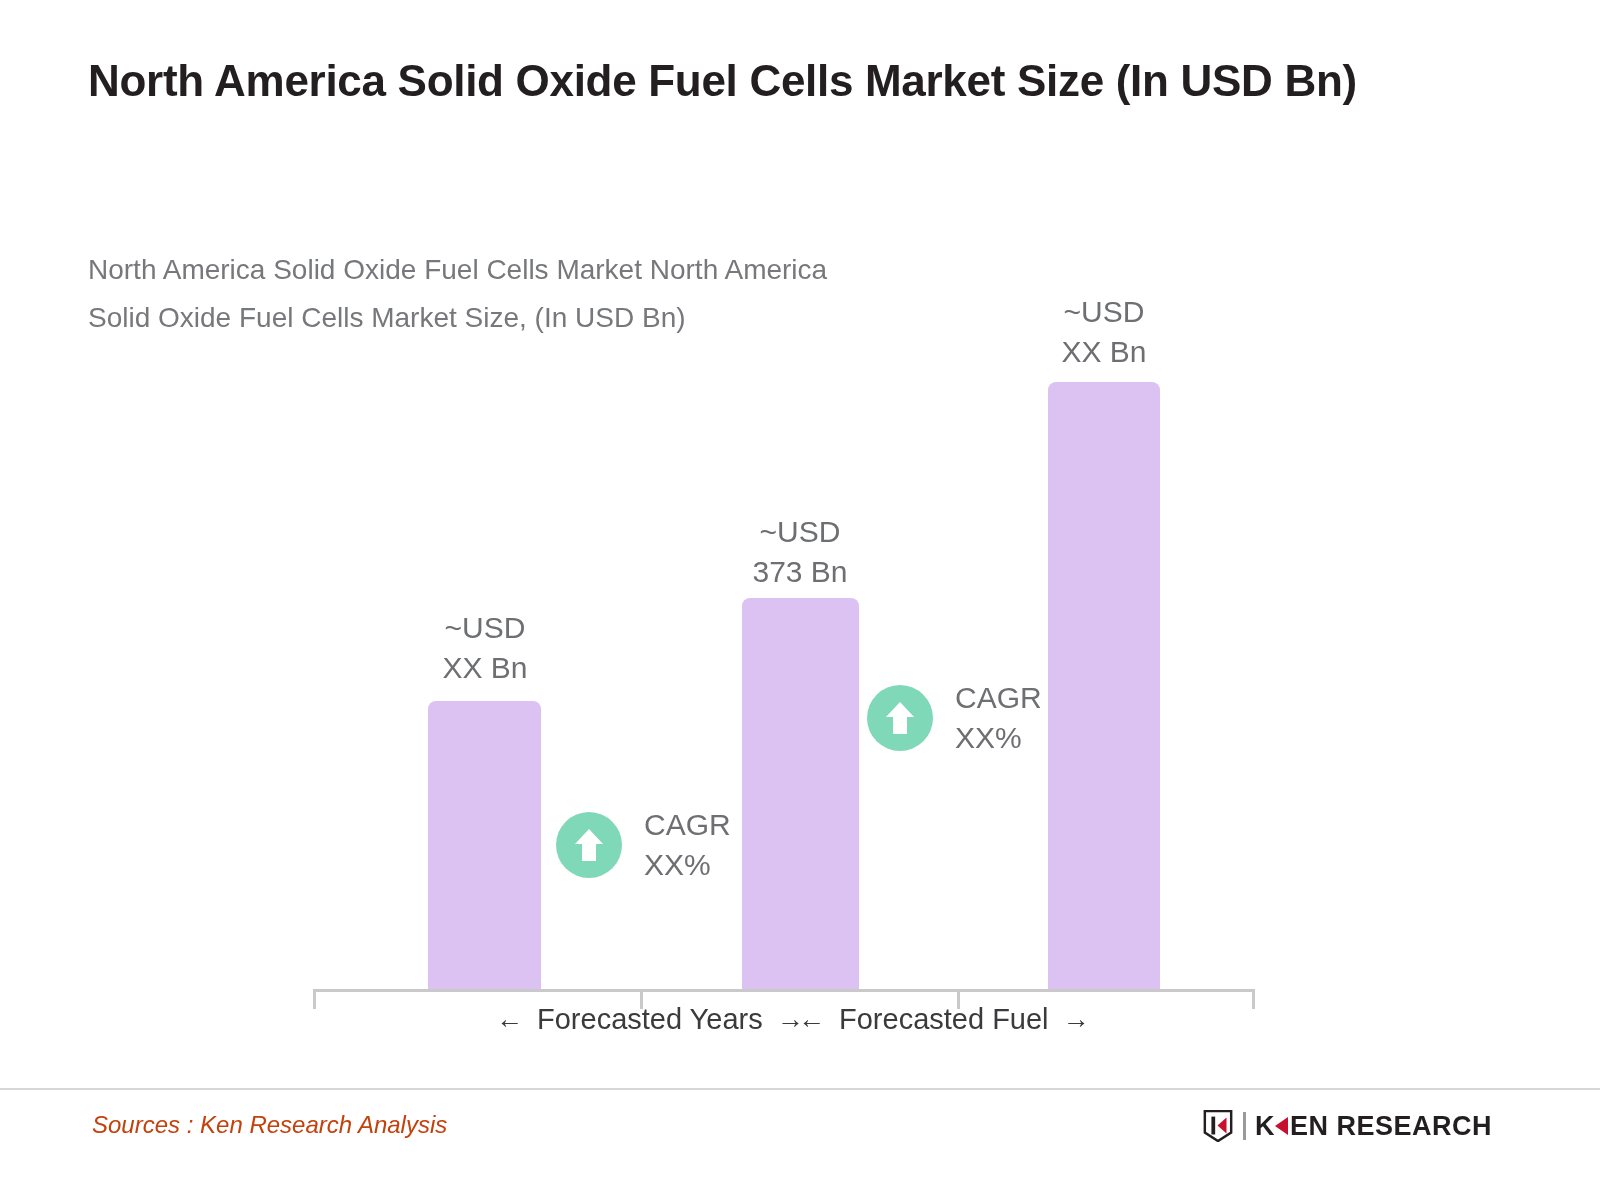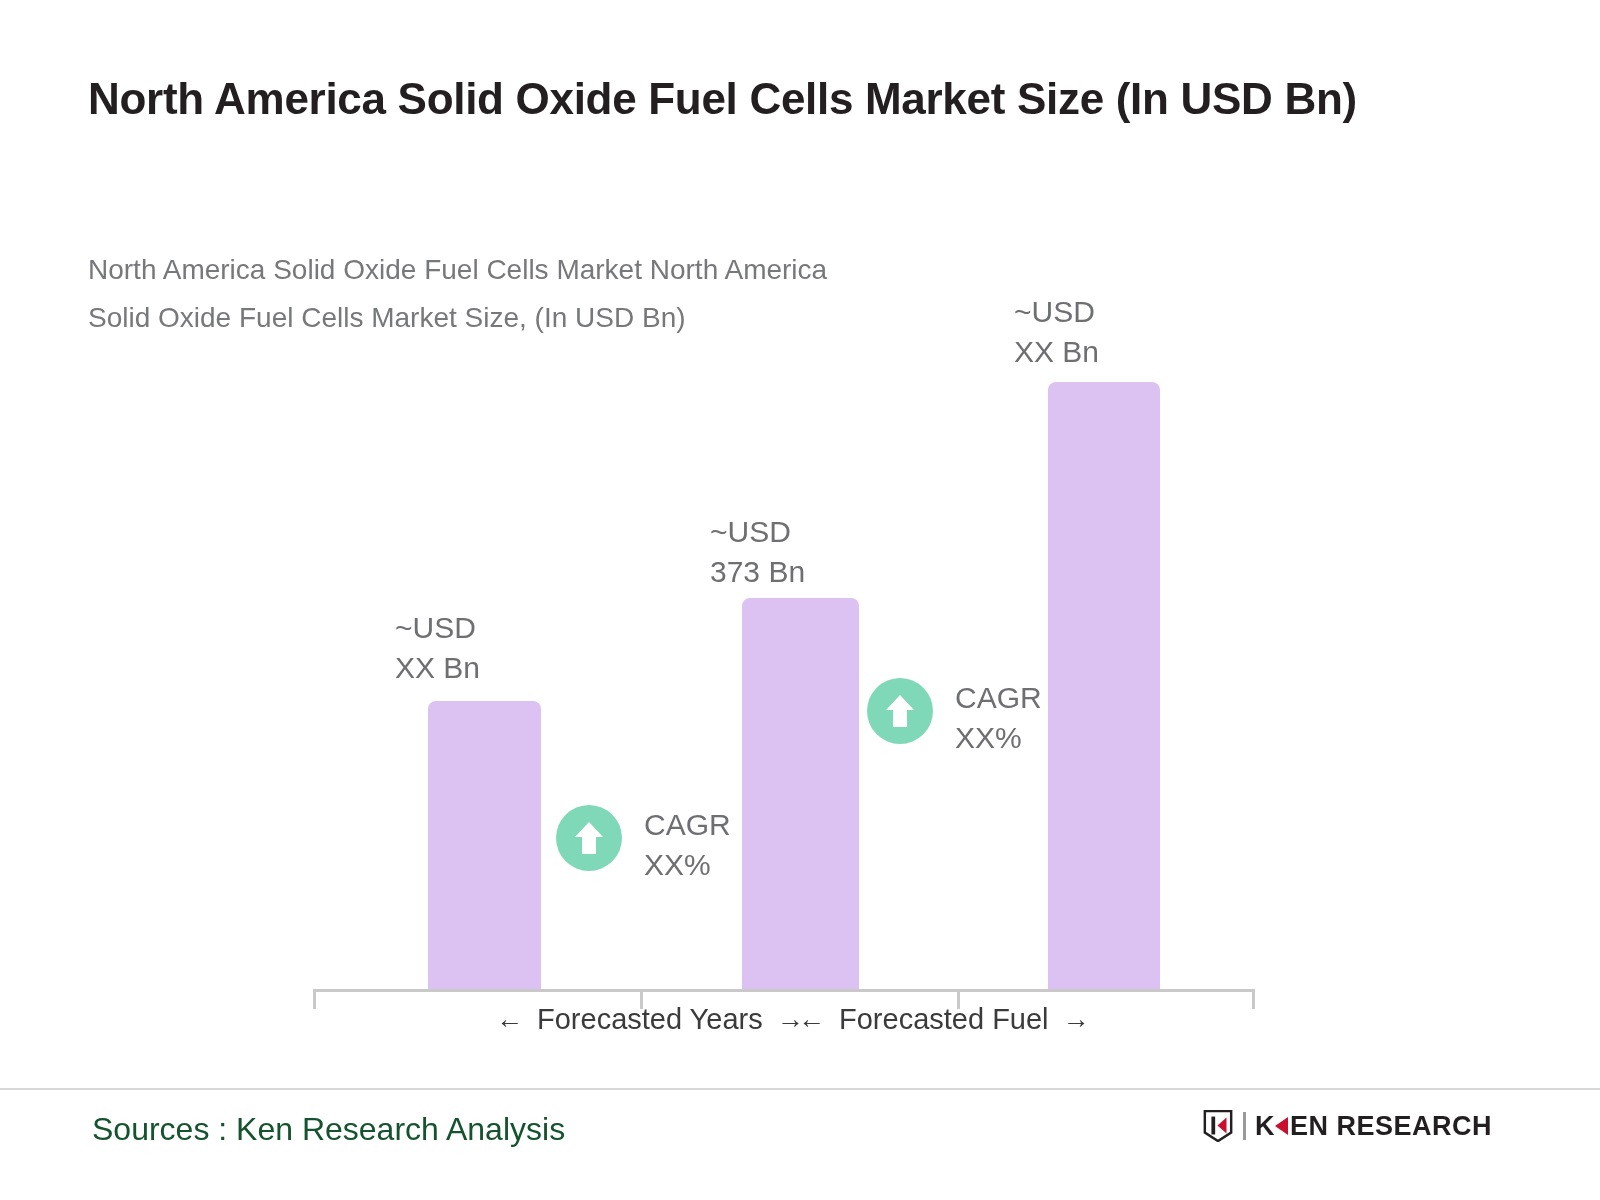--- a/index.html
+++ b/index.html
@@ -12,21 +12,21 @@
     height: 1200px;
     font-family: "Liberation Sans", sans-serif;
     position: relative;
     overflow: hidden;
   }
 
   
   .slide-title {
     position: absolute;
     left: 88px;
-    top: 68px;
+    top: 50px;
     width: 1400px;
     font-size: 44px;
     line-height: 1.42;
     font-weight: bold;
     color: #231f20;
     letter-spacing: -0.3px;
   }
 
   
   .slide-subtitle {
@@ -69,27 +69,29 @@
     background: #dbc2f2;
     border-top-left-radius: 8px;
     border-top-right-radius: 8px;
   }
 
   .bar-label {
     position: absolute;
     font-size: 30px;
     line-height: 1.32;
     color: #6e6f72;
+    text-align: center;
     white-space: pre-line;
   }
 
   
   .cagr {
     position: absolute;
     display: flex;
+    align-items: center;
   }
   .cagr-circle {
     width: 66px;
     height: 66px;
     border-radius: 50%;
     background: #7fd8b7;
     display: flex;
     align-items: center;
     justify-content: center;
     flex: 0 0 auto;
@@ -124,22 +126,23 @@
     left: 0;
     top: 1088px;
     width: 1600px;
     height: 2px;
     background: #d7d7d7;
   }
   .footer-source {
     position: absolute;
     left: 92px;
     top: 1111px;
-    font-size: 32px;
-    color: #14532d;
+    font-size: 24px;
+    color: #c2410c;
+    font-style: italic;
   }
   .brand {
     position: absolute;
     right: 108px;
     top: 1110px;
     display: flex;
     align-items: center;
     gap: 9px;
   }
   .brand-mark {

